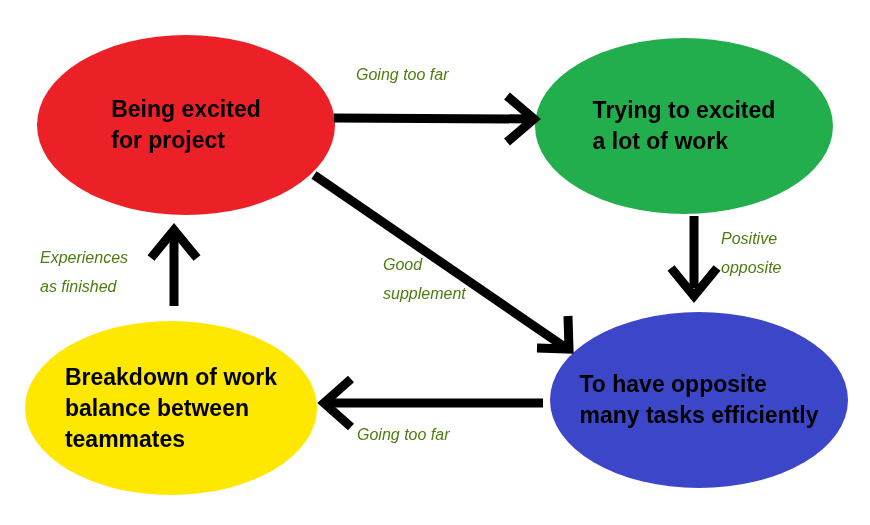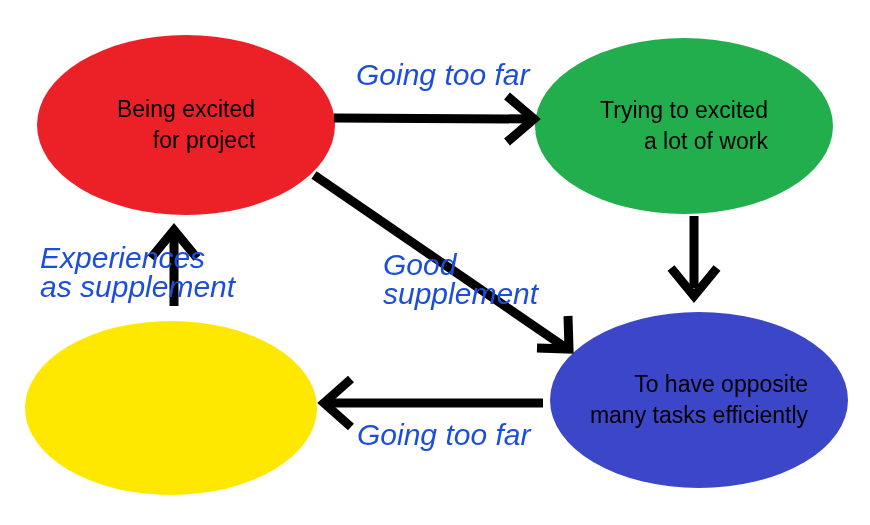--- a/index.html
+++ b/index.html
@@ -23,34 +23,34 @@
     left: 0;
     top: 0;
     width: 870px;
     height: 525px;
   }
   .node-label {
     position: absolute;
     display: flex;
     align-items: center;
     justify-content: center;
-    text-align: right;
+    text-align: left;
     color: #000000;
     font-family: "Liberation Sans", sans-serif;
     font-size: 23px;
     line-height: 31px;
-    font-weight: 400;
+    font-weight: 700;
     white-space: pre-line;
     pointer-events: none;
   }
   .edge-label {
     position: absolute;
-    color: #1d4ed8;
+    color: #4d7c0f;
     font-family: "Liberation Sans", sans-serif;
-    font-size: 30px;
+    font-size: 16px;
     line-height: 29px;
     font-style: italic;
     white-space: pre-line;
   }
 </style>
 </head>
 <body>
 
 <div id="canvas">
 
@@ -89,28 +89,33 @@
       <polyline points="151,258 174,230 197,258" fill="none" stroke="#000000" stroke-width="9" stroke-linecap="butt" stroke-linejoin="miter"></polyline>
     </g>
   </svg>
 
   <div class="node-label" style="left:37px; top:35px; width:298px; height:180px;">Being excited
 for project</div>
 
   <div class="node-label" style="left:535px; top:38px; width:298px; height:176px;">Trying to excited
 a lot of work</div>
 
+  <div class="node-label" style="left:25px; top:321px; width:292px; height:174px;">Breakdown of work
+balance between
+teammates</div>
 
   <div class="node-label" style="left:550px; top:312px; width:298px; height:176px;">To have opposite
 many tasks efficiently</div>
 
   <div class="edge-label" style="left:356px; top:60px;">Going too far</div>
 
+  <div class="edge-label" style="left:721px; top:224px;">Positive
+opposite</div>
 
   <div class="edge-label" style="left:347px; top:250px;margin-left:36px;">Good
 supplement</div>
 
   <div class="edge-label" style="left:357px; top:420px;">Going too far</div>
 
   <div class="edge-label" style="left:40px; top:243px;">Experiences
-as supplement</div>
+as finished</div>
 
 </div>
 
 </body></html>

